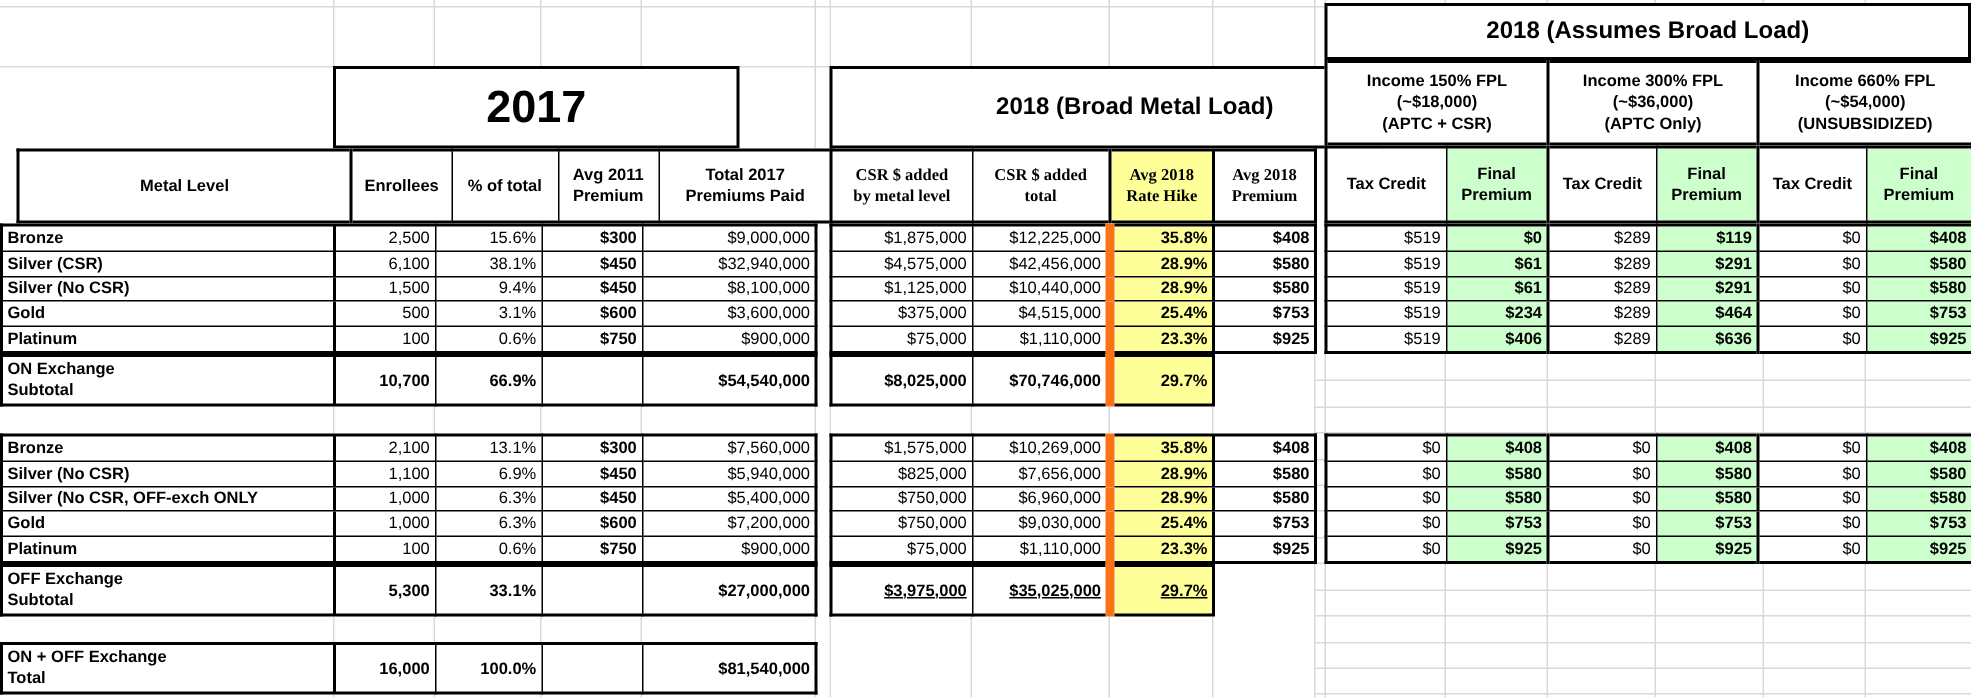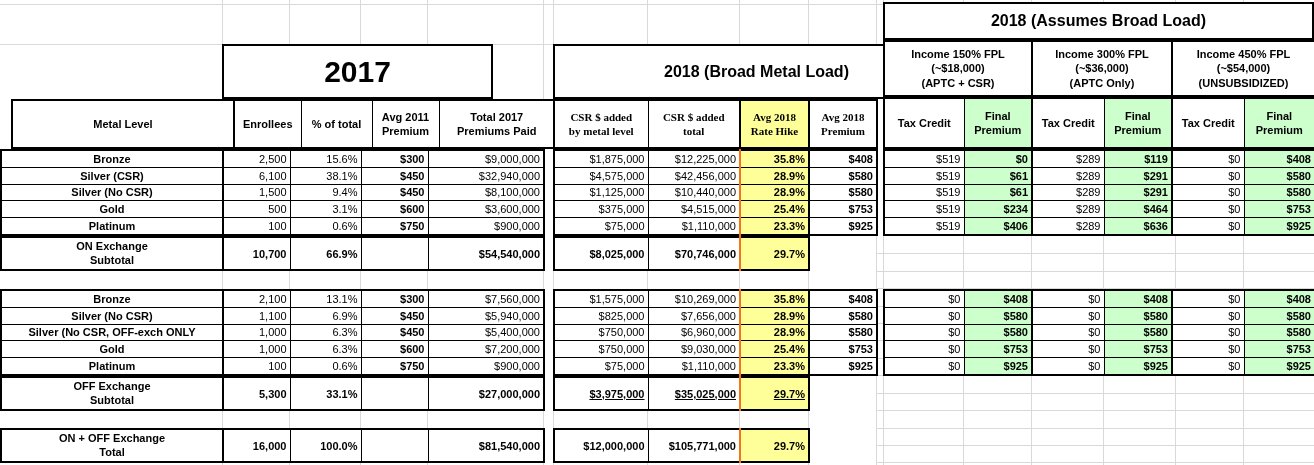--- a/index.html
+++ b/index.html
@@ -7,25 +7,25 @@
          font-family:"Liberation Sans",sans-serif;color:#000;overflow:hidden;}
   .gl{position:absolute;background:var(--grid,#d9d9d9);z-index:0;}
   .title{position:absolute;box-sizing:border-box;border:2px solid #000;background:#fff;
          display:flex;align-items:center;justify-content:center;font-weight:bold;z-index:1;
          white-space:pre-line;text-align:center;}
   #title2017{font-size:30px;}
   #titleBroad,#titleAssumes{font-size:16px;}
   table.tbl{position:absolute;border-collapse:collapse;table-layout:fixed;background:#fff;
             z-index:1;font-size:11px;border:2px solid #000;}
   .tbl td{border:1px solid #000;padding:0 3px;white-space:nowrap;overflow:hidden;vertical-align:middle;}
-  td.lbl{text-align:center;font-weight:bold;border-right:2px solid #000;}
+  td.lbl{text-align:left;font-weight:bold;border-right:2px solid #000;}
   td.num{text-align:right;}
   td.b{font-weight:bold;}
   td.rh{background:var(--yellow,#ffff99);font-weight:bold;text-align:right;
-        border-left:2px solid #f97316;border-right:2px solid #000;}
+        border-left:6px solid #f97316;border-right:2px solid #000;}
   td.fp{background:var(--green,#ccffcc);font-weight:bold;text-align:right;}
   td.gs{border-left:2px solid #000;}
   td.hdr{text-align:center;font-weight:bold;white-space:pre-line;line-height:1.3;}
   td.hy{background:var(--yellow,#ffff99);}
   td.hg{background:var(--green,#ccffcc);}
   td.pre{white-space:pre-line;line-height:1.25;}
 </style>
 </head>
 <body>
 
@@ -42,21 +42,21 @@
         <col style="width:143px">
       </colgroup>
     <tbody>
         <tr>
       <td class="hdr gs">Income 150% FPL
 (~$18,000)
 (APTC + CSR)</td>
       <td class="hdr gs">Income 300% FPL
 (~$36,000)
 (APTC Only)</td>
-      <td class="hdr gs">Income 450% FPL
+      <td class="hdr gs">Income 660% FPL
 (~$54,000)
 (UNSUBSIDIZED)</td>
     </tr>
   </tbody>
     </table>
 
   <table class="tbl" style="left:883px;top:97px;width:431px;height:52px;">
     <colgroup>
         <col style="width:80px">
         <col style="width:68px">
@@ -481,34 +481,20 @@
         <col style="width:116px">
       </colgroup>
     <tbody>
         <tr>
       <td class="lbl pre">ON + OFF Exchange
 Total</td>
       <td class="num b">16,000</td>
       <td class="num b">100.0%</td>
       <td></td>
       <td class="num b">$81,540,000</td>
-    </tr>
-  </tbody>
-    </table>
-  <table class="tbl" style="left:553px;top:428px;width:255px;height:35px;">
-    <colgroup>
-        <col style="width:94px">
-        <col style="width:92px">
-        <col style="width:69px">
-      </colgroup>
-    <tbody>
-        <tr>
-      <td class="num b">$12,000,000</td>
-      <td class="num b">$105,771,000</td>
-      <td class="rh">29.7%</td>
     </tr>
   </tbody>
     </table>
 
 <div class="gl" style="left: 222px; top: 0px; width: 1px; height: 465px;"></div>
     <div class="gl" style="left: 289px; top: 0px; width: 1px; height: 465px;"></div>
     <div class="gl" style="left: 360px; top: 0px; width: 1px; height: 465px;"></div>
     <div class="gl" style="left: 427px; top: 0px; width: 1px; height: 465px;"></div>
     <div class="gl" style="left: 543px; top: 0px; width: 1px; height: 465px;"></div>
     <div class="gl" style="left: 553px; top: 0px; width: 1px; height: 465px;"></div>

